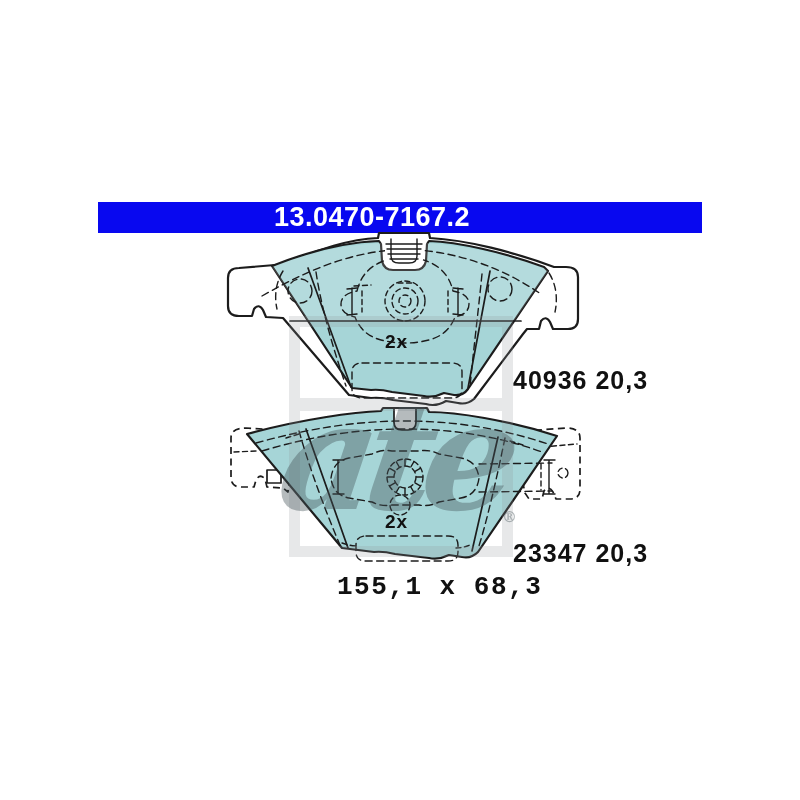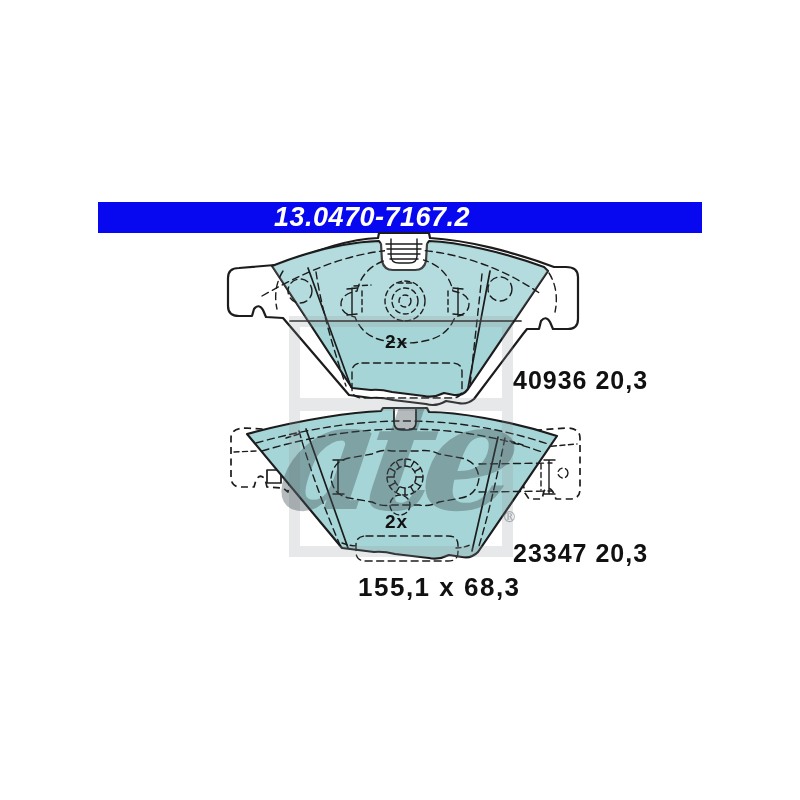--- a/index.html
+++ b/index.html
@@ -8,21 +8,21 @@
     background:var(--background,#fff);
     font-family:"Liberation Sans",sans-serif;
   }
   
   #header-bar{
     position:absolute;left:98px;top:202px;width:604px;height:31px;
     background:var(--header-bg,#0808f0);
     display:flex;align-items:center;justify-content:center;gap:30px;
     transform:translateX(0);
   }
-  #header-bar .hdr-inner{display:flex;gap:30px;transform:translateX(-28px);font-style:italic;}
+  #header-bar .hdr-inner{display:flex;gap:30px;transform:translateX(-28px);}
   #header-bar span{
     color:var(--header-text,#fff);font-weight:bold;font-size:27px;line-height:1;
     letter-spacing:.5px;white-space:nowrap;
   }
   
   #drawing-svg{position:absolute;left:0;top:0;z-index:1;}
   .plate{fill:#ffffff;stroke:var(--line-color,#1c1c1c);stroke-width:2.2;stroke-linejoin:round;}
   .pad{fill:var(--pad-fill,#a6d5d7);stroke:var(--line-color,#1c1c1c);stroke-width:2.2;stroke-linejoin:round;}
   .padlight{fill:rgba(255,255,255,0.16);stroke:none;}
   .whitefill{fill:#ffffff;stroke:none;}
@@ -221,14 +221,14 @@
     <div id="wm-script">ate</div>
     <div id="wm-reg">®</div>
   </div>
 
   <div class="qty-label" style="left:385px;top:332px;">2x</div>
   <div class="ref-label" style="left:513px;top:368px;">40936 20,3</div>
 
   <div class="qty-label" style="left:385px;top:512px;">2x</div>
   <div class="ref-label" style="left:513px;top:541px;">23347 20,3</div>
 
-  <div class="dims-label" style="left:358px;top:574px;">155,1 x 68,3</div>
+  <div class="dims-label" style="left:337px;top:574px;font-family:Liberation Mono, monospace;">155,1 x 68,3</div>
 </div>
 
 </body></html>

